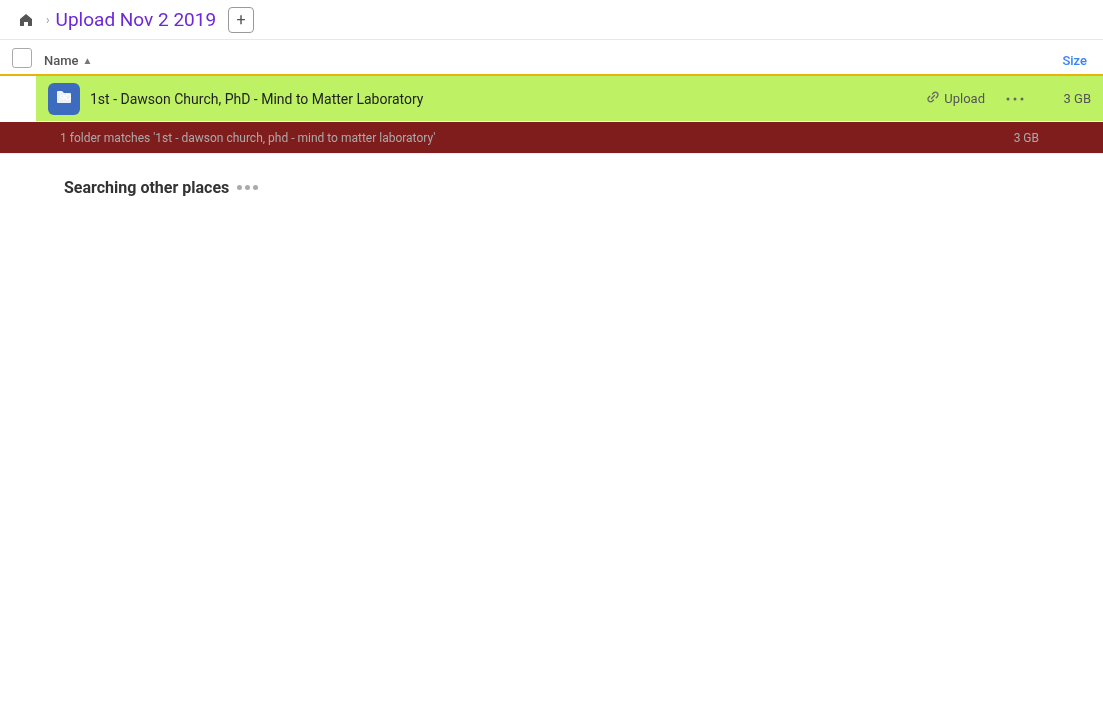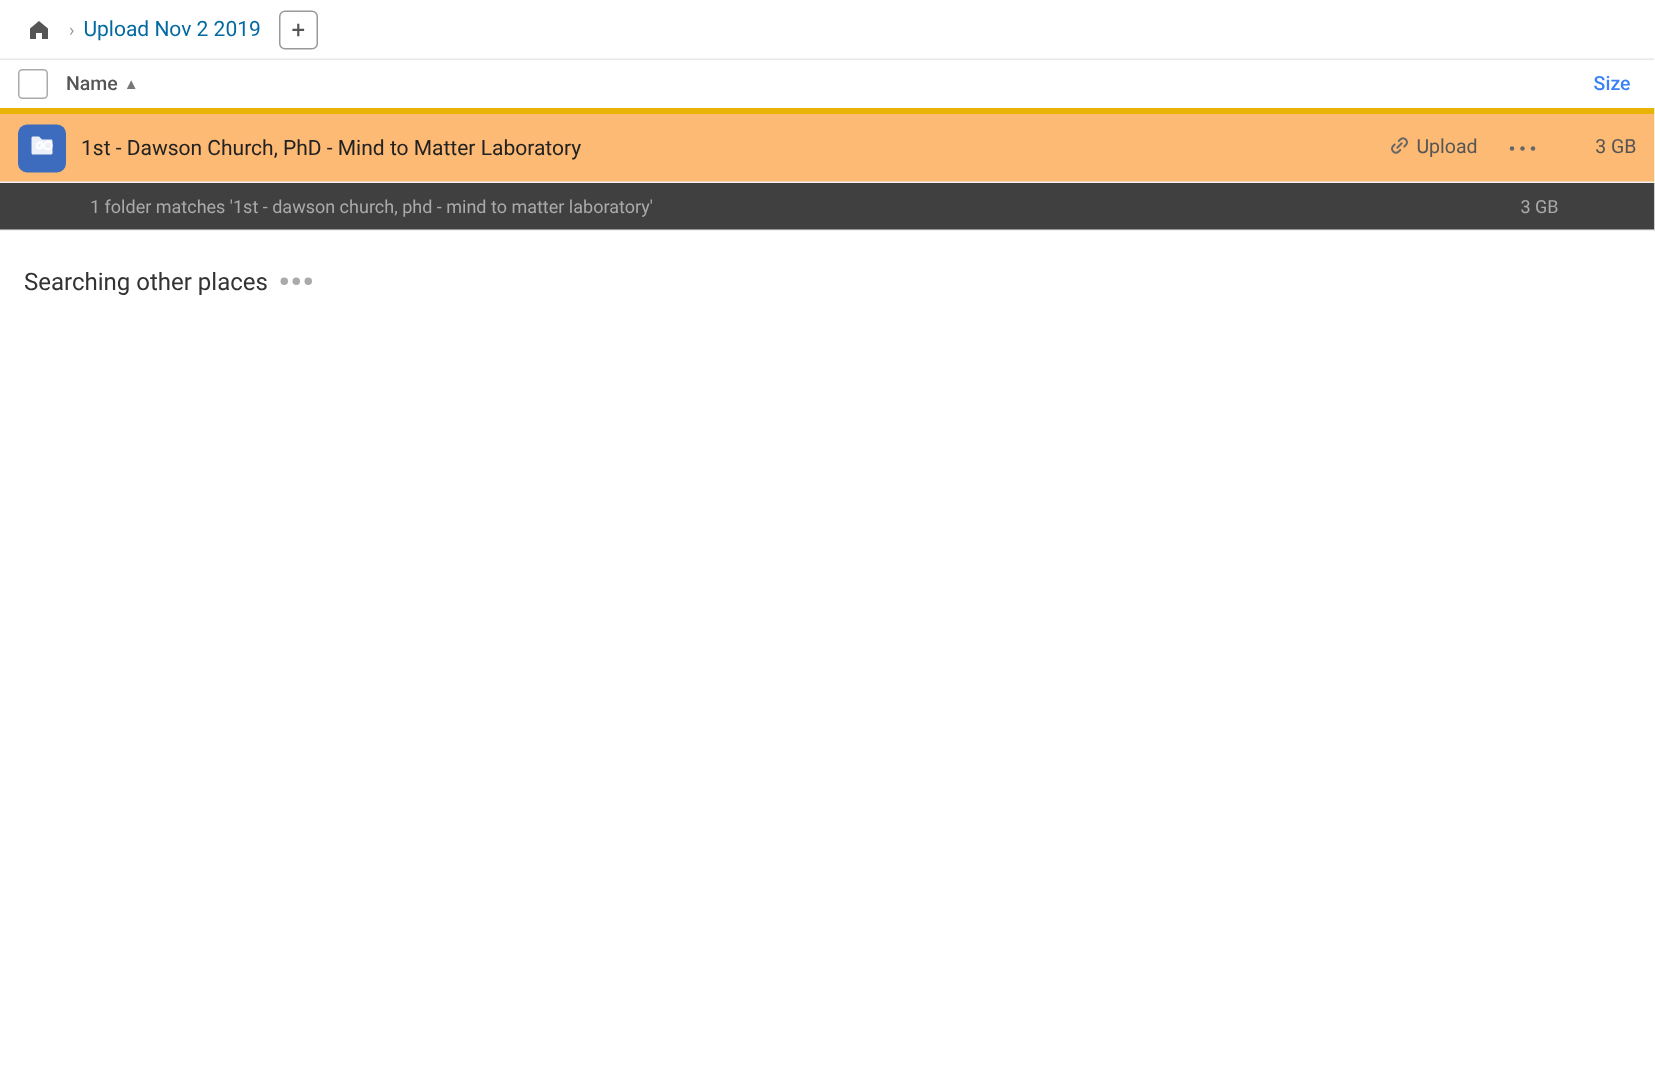--- a/index.html
+++ b/index.html
@@ -38,22 +38,22 @@
       color: #555;
     }
 
     .breadcrumb-separator {
       color: #999;
       font-size: 12px;
       margin: 0 2px;
     }
 
     .breadcrumb-title {
-      font-size: 14px;
-      color: #0369a1;
+      font-size: 19px;
+      color: #6d28d9;
       font-weight: 400;
     }
 
     .add-button {
       display: flex;
       align-items: center;
       justify-content: center;
       width: 26px;
       height: 26px;
       border: 1.5px solid #999;
@@ -61,23 +61,23 @@
       cursor: pointer;
       color: #555;
       background: #fff;
       margin-left: 8px;
       font-size: 16px;
     }
 
     
     .column-header {
       display: flex;
-      align-items: center;
+      align-items: flex-end;
       padding: 6px 12px;
-      border-bottom: 4px solid #eab308;
+      border-bottom: 2px solid #eab308;
       height: 36px;
       background: #fff;
     }
 
     .header-checkbox {
       width: 20px;
       height: 20px;
       border: 1.5px solid #aaa;
       border-radius: 3px;
       margin-right: 12px;
@@ -108,22 +108,23 @@
       padding-right: 4px;
     }
 
     
     .file-row {
       display: flex;
       align-items: center;
       padding: 0 12px;
       height: 46px;
       border-bottom: 1px solid #f0f0f0;
-      background: #fdba74;
-      cursor: pointer;
+      background: #bef264;
+      cursor: pointer;
+      margin-left: 36px;
     }
 
     .file-icon-wrap {
       width: 32px;
       height: 32px;
       background: #3d6cbf;
       border-radius: 6px;
       display: flex;
       align-items: center;
       justify-content: center;
@@ -183,21 +184,21 @@
       flex-shrink: 0;
     }
 
     
     .match-info-row {
       display: flex;
       align-items: center;
       padding: 6px 60px;
       height: 32px;
       border-bottom: 1px solid #f0f0f0;
-      background: #404040;
+      background: #7f1d1d;
     }
 
     .match-info-text {
       color: #aaa;
       font-size: 12px;
       flex: 1;
     }
 
     .match-info-size {
       color: #aaa;
@@ -209,21 +210,22 @@
     .searching-section {
       padding: 24px 16px;
       display: flex;
       align-items: center;
       gap: 8px;
     }
 
     .searching-text {
       font-size: 16px;
       color: #333;
-      font-weight: 400;
+      font-weight: 700;
+      margin-left: 48px;
     }
 
     .searching-dots {
       display: inline-flex;
       align-items: center;
       gap: 3px;
     }
 
     .dot {
       width: 5px;

